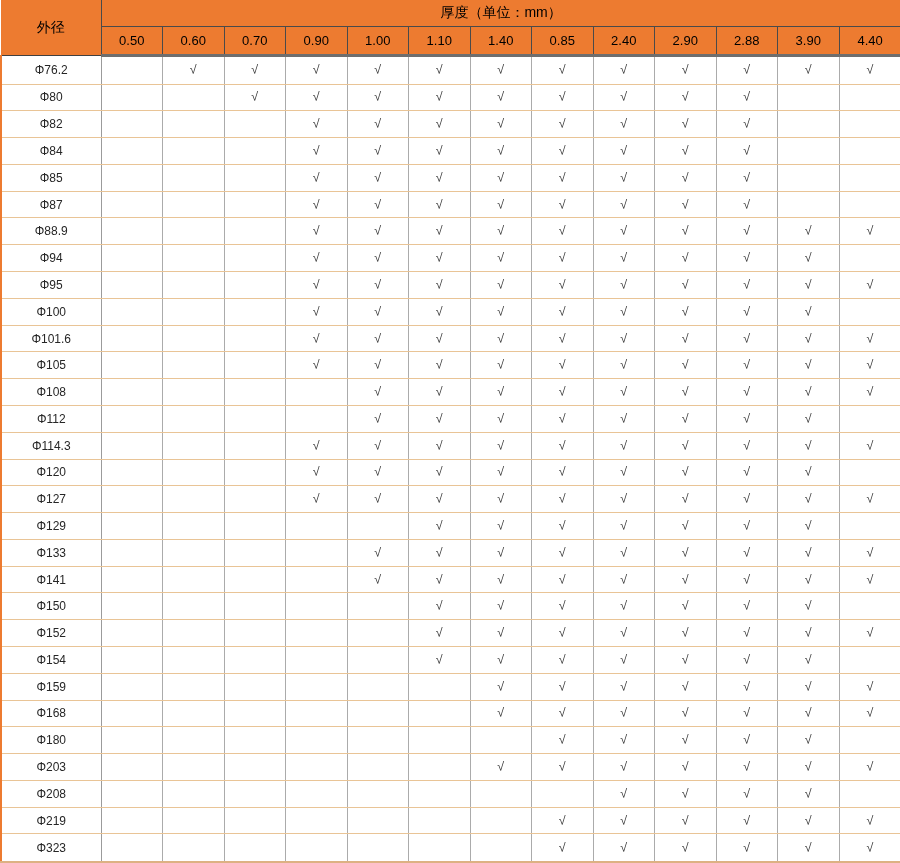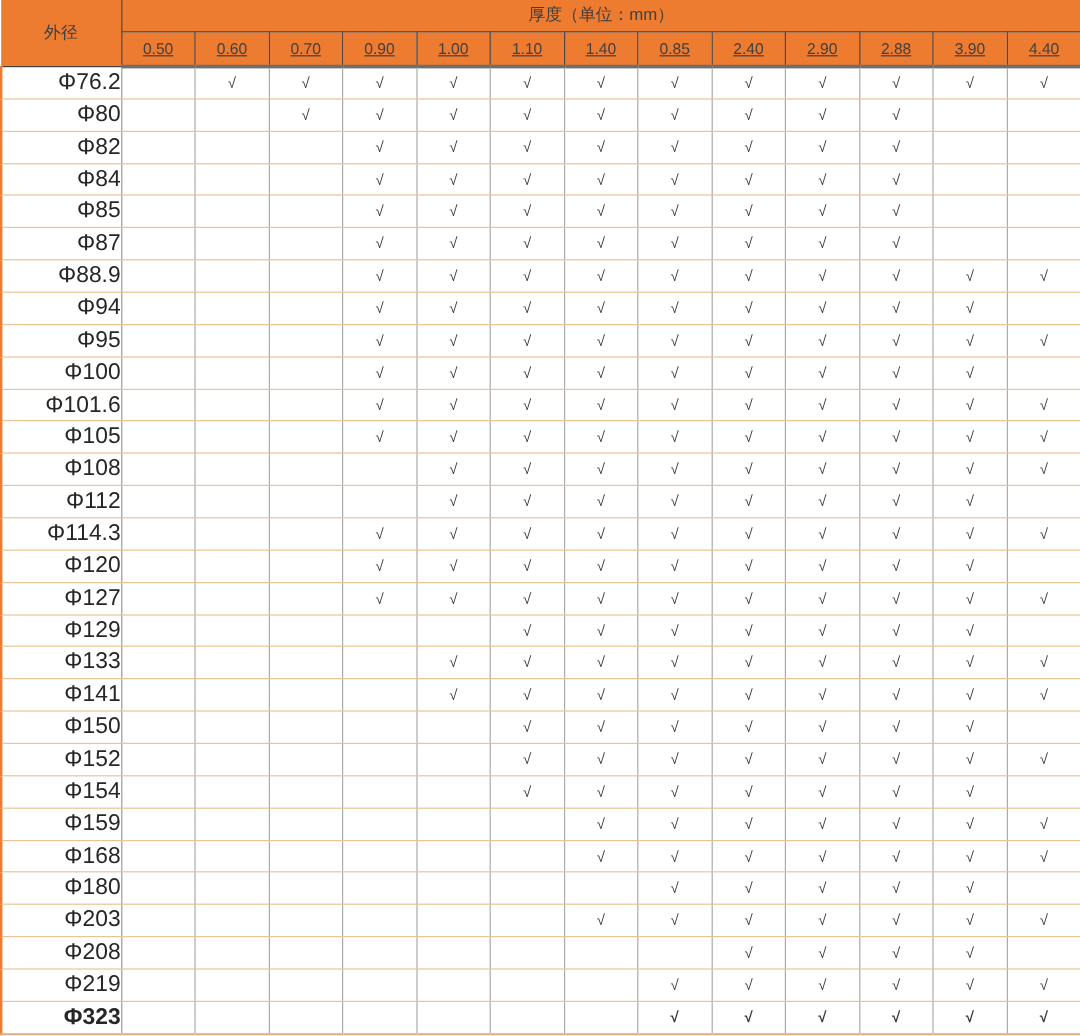--- a/index.html
+++ b/index.html
@@ -16,71 +16,70 @@
     table-layout: fixed;
     width: 900px;
     height: 863px;
   }
   col.diam-col { width: 100px; }
   col.thk-col  { width: 61.5px; }
 
   
   thead th {
     background: #ED7B30;
-    color: #404040;
+    color: #000000;
     font-weight: normal;
     padding: 0;
     text-align: center;
     vertical-align: middle;
   }
   th.corner-cell {
     border-right: 1px solid #4a4a4a;
     border-bottom: 1px solid #404040;
     font-size: 14px;
   }
   th.title-cell {
     border-bottom: 1px solid #4a4a4a;
     font-size: 14px;
     height: 26px;
   }
   th.num-cell {
     border-left: 1px solid #4a4a4a;
     border-bottom: 3px solid #6e6e6e;
     font-size: 13px;
     height: 27px;
-    text-decoration: underline;
   }
   th.num-cell:first-child { border-left: none; }
 
   
   tbody th.row-label {
     background: #ffffff;
     font-weight: normal;
-    font-size: 19px;
+    font-size: 12px;
     color: #262626;
-    text-align: right;
+    text-align: center;
     vertical-align: middle;
     border-left: 2px solid #ED7B30;
     border-right: 1px solid #9b9b9b;
     border-bottom: 1px solid #e9c496;
     padding: 0;
   }
   tbody td.check-cell {
     background: #ffffff;
     text-align: center;
     vertical-align: middle;
     font-size: 12.5px;
     color: #3a3a3a;
     border-right: 1px solid #ababab;
     border-bottom: 1px solid #e9c496;
     padding: 0;
   }
   tbody td.check-cell:last-child { border-right: 1px solid #e0c29b; }
   tbody tr:last-child th,
-  tbody tr:last-child td { border-bottom: 2px solid #ddb183; font-weight: bold; }
+  tbody tr:last-child td { border-bottom: 2px solid #ddb183; }
 </style>
 </head>
 <body>
 
 <table class="spec-table">
   <colgroup id="colgroup">
     <col class="diam-col">
   <col class="thk-col">
       <col class="thk-col">
       <col class="thk-col">

